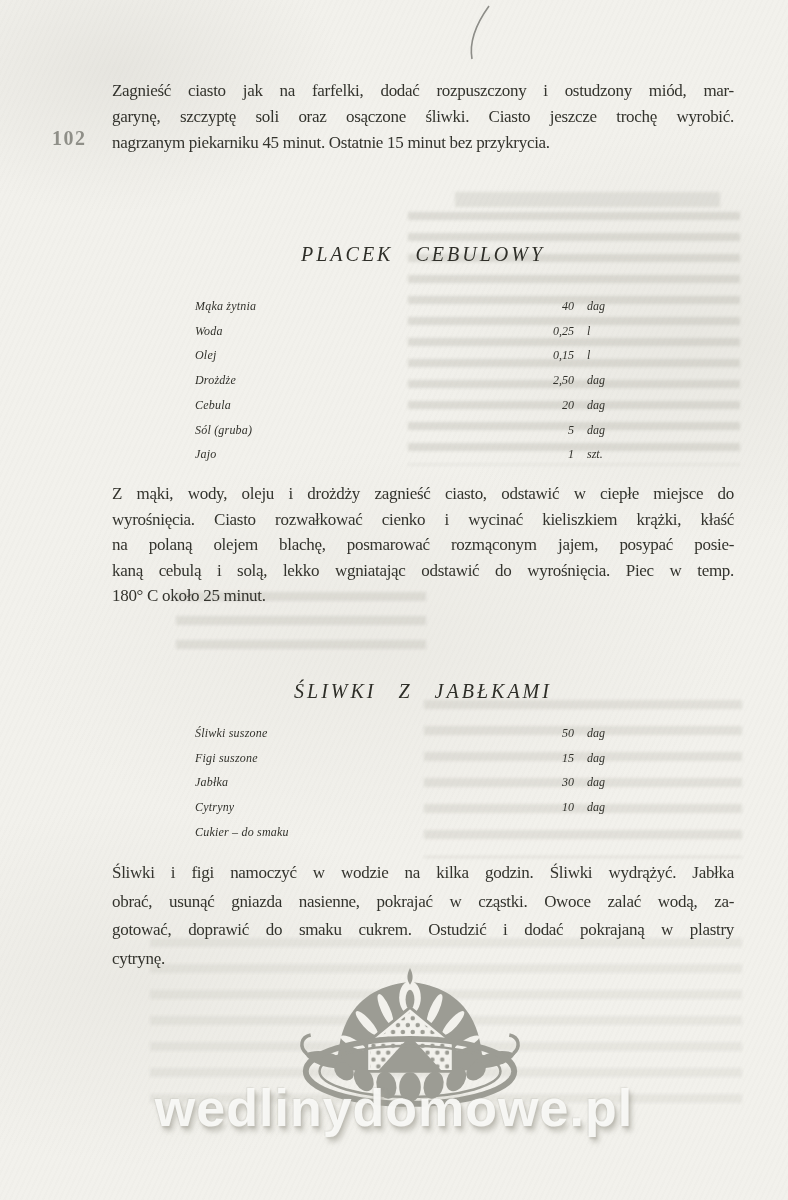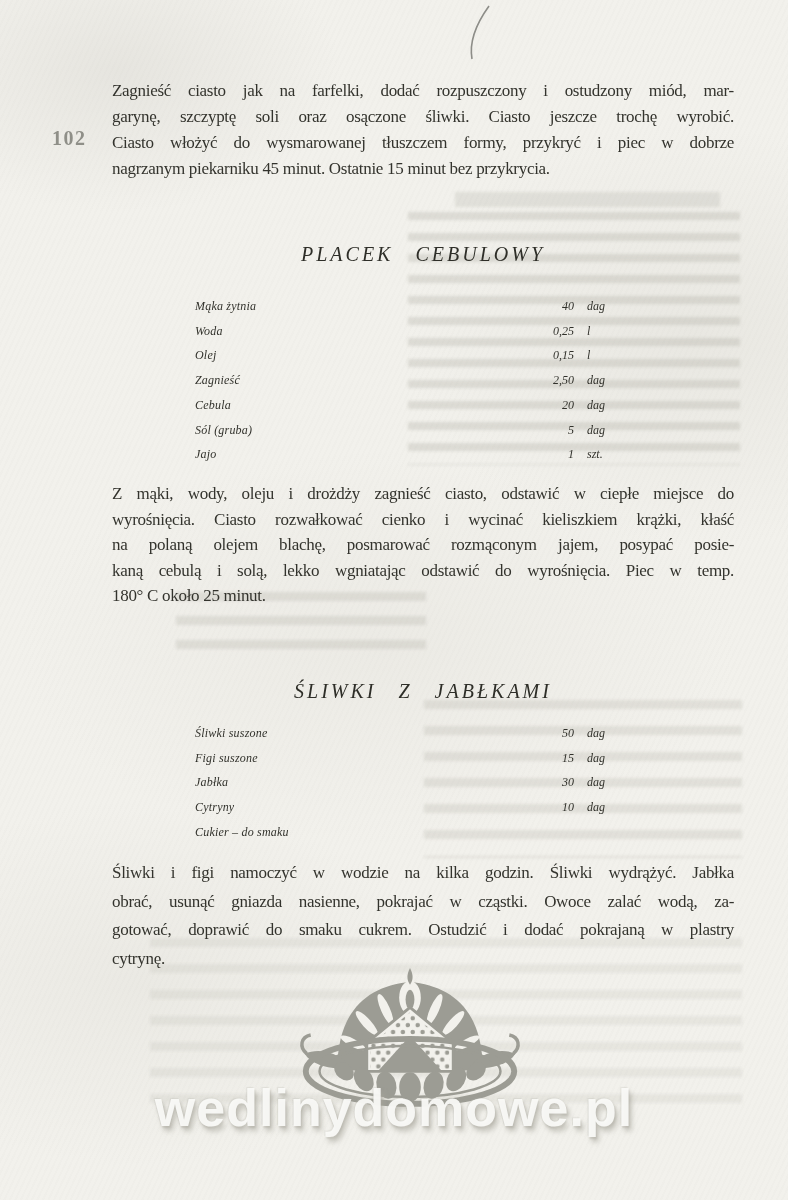--- a/index.html
+++ b/index.html
@@ -83,21 +83,20 @@
   </svg>
 
   <div class="page-number">102</div>
 
   <div class="para" id="intro-para">
 
       <div class="para-line">Zagnieść ciasto jak na farfelki, dodać rozpuszczony i ostudzony miód, mar-</div>
 
       <div class="para-line">garynę, szczyptę soli oraz osączone śliwki. Ciasto jeszcze trochę wyrobić.</div>
 
-      <div class="para-line">Ciasto włożyć do wysmarowanej tłuszczem formy, przykryć i piec w dobrze</div>
 
       <div class="para-line">nagrzanym piekarniku 45 minut. Ostatnie 15 minut bez przykrycia.</div>
     </div>
 
   <div class="recipe-title" id="recipe-title-1">PLACEK  CEBULOWY</div>
 
   <div class="ingredients" id="ingredients-1">
 
       <div class="ing-row">
         <span class="ing-name">Mąka żytnia</span>
@@ -111,21 +110,21 @@
         <span class="ing-unit">l</span>
       </div>
 
       <div class="ing-row">
         <span class="ing-name">Olej</span>
         <span class="ing-amount">0,15</span>
         <span class="ing-unit">l</span>
       </div>
 
       <div class="ing-row">
-        <span class="ing-name">Zagnieść</span>
+        <span class="ing-name">Drożdże</span>
         <span class="ing-amount">2,50</span>
         <span class="ing-unit">dag</span>
       </div>
 
       <div class="ing-row">
         <span class="ing-name">Cebula</span>
         <span class="ing-amount">20</span>
         <span class="ing-unit">dag</span>
       </div>
 

